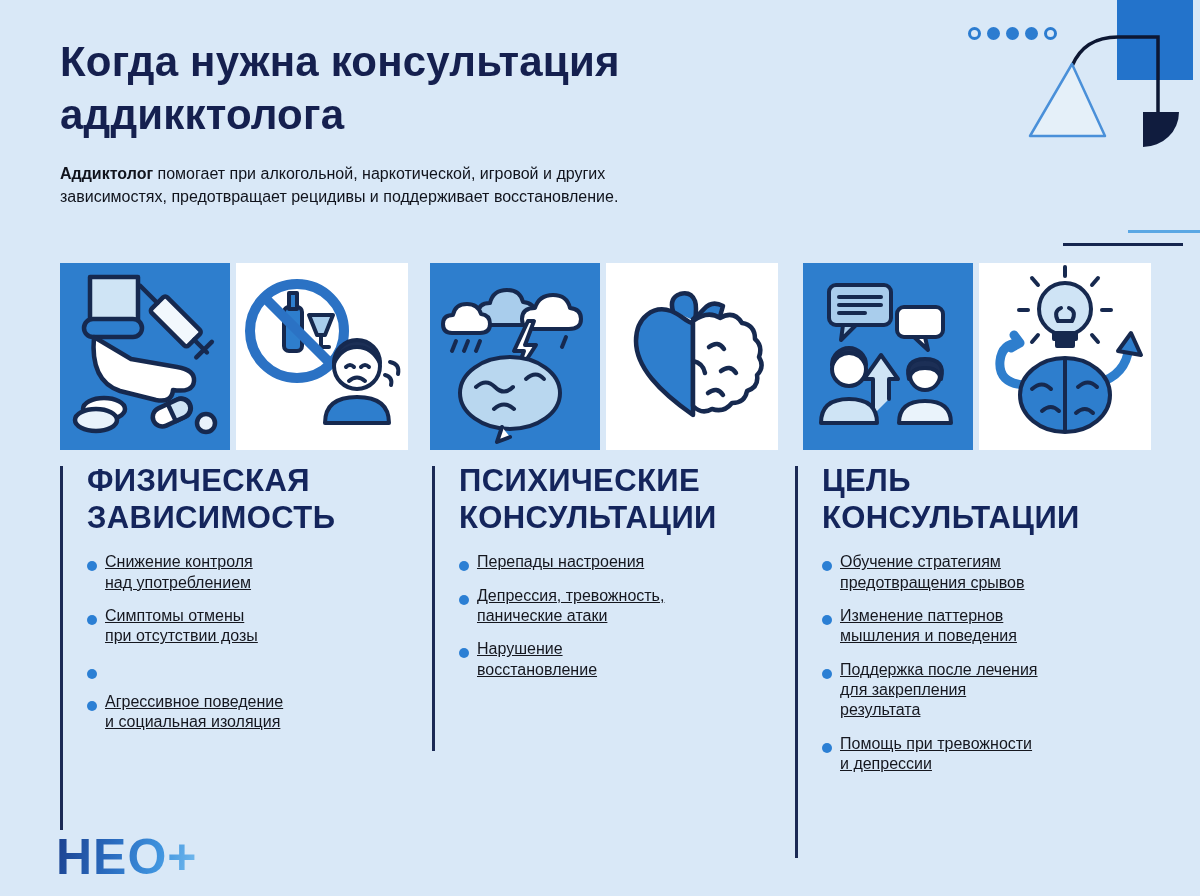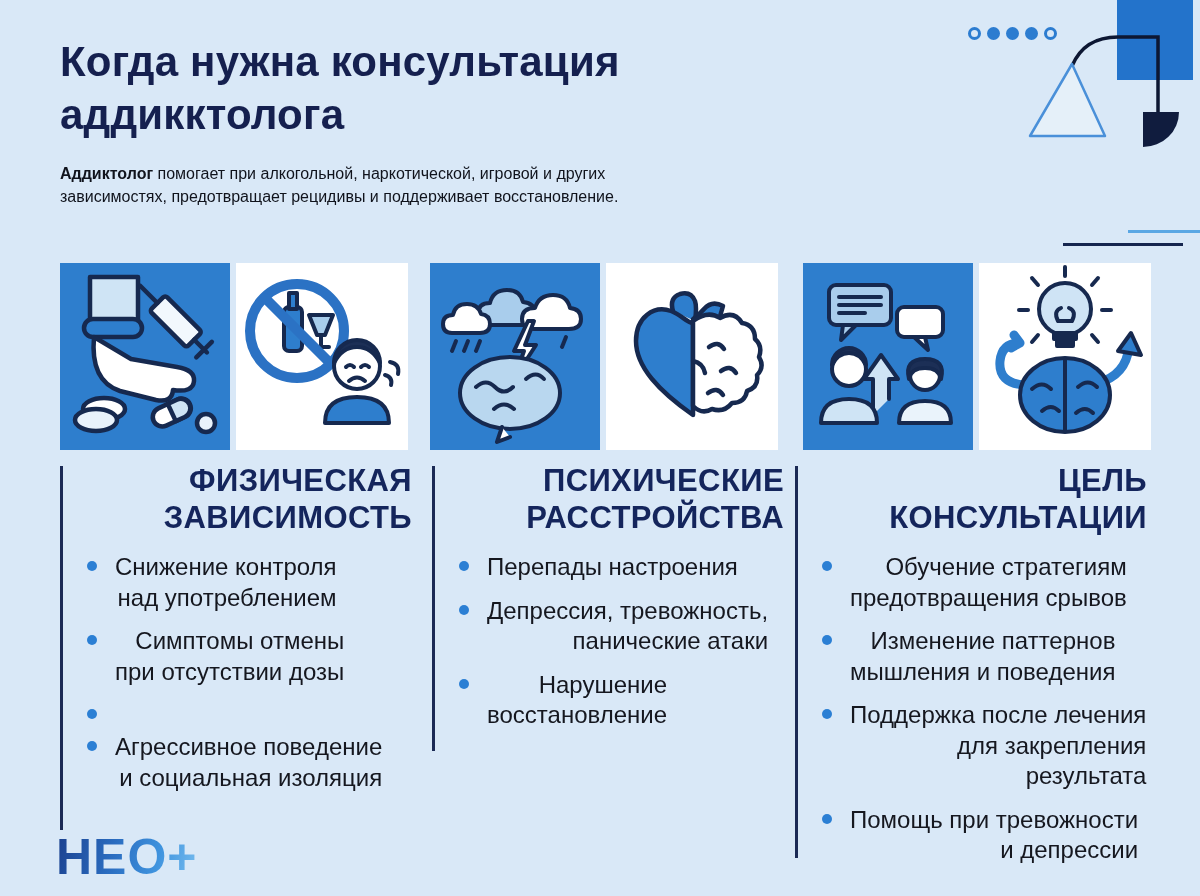--- a/index.html
+++ b/index.html
@@ -26,27 +26,27 @@
   .tg-0{left:60px;} .tg-1{left:430px;} .tg-2{left:803px;}
   .tile{width:170px;height:187px;display:flex;align-items:center;justify-content:center;}
   .tile-blue{background:#2e7ecd;}
   .tile-white{background:#ffffff;width:172px;}
   .tile svg{width:100%;height:100%;display:block;}
   
   .col{position:absolute;top:462px;width:352px;}
   .c-0{left:60px;} .c-1{left:432px;} .c-2{left:795px;}
   .vline{position:absolute;left:0;top:4px;width:3px;background:#1b2a55;}
   .c-0 .vline{height:364px;} .c-1 .vline{height:285px;} .c-2 .vline{height:392px;}
-  .col-inner{padding-left:27px;text-align:right;}
+  .col-inner{padding-left:27px;}
   .col h2{
     margin:0 0 16px 0;font-size:31px;font-weight:800;line-height:1.2;
     color:#14255c;white-space:pre-line;letter-spacing:.4px;
   }
   .col ul{list-style:none;margin:0;padding:0;display:flex;flex-direction:column;gap:13px;}
-  .col li{display:flex;gap:18px;font-size:24px;line-height:1.27;color:#15171f;}
+  .col li{display:flex;gap:8px;font-size:16px;line-height:1.27;color:#15171f;text-decoration:underline;}
   .dot{flex:none;width:10px;height:10px;border-radius:50%;background:#2b7fd4;margin-top:9px;}
   .bullet-text{white-space:pre-line;}
   
   .logo{
     position:absolute;left:56px;top:828px;margin:0;
     font-size:50px;font-weight:800;letter-spacing:1px;
     background:linear-gradient(105deg,#1a3e8c 0%,#2a6cc0 40%,#3f93de 70%,#7cc0f0 100%);
     -webkit-background-clip:text;background-clip:text;color:transparent;
   }
   
@@ -245,21 +245,21 @@
 и социальная изоляция</span>
           </li>
       </ul>
     </div>
   </section>
 
   <section class="col c-1">
     <div class="vline"></div>
     <div class="col-inner">
       <h2>ПСИХИЧЕСКИЕ
-РАССТРОЙСТВА</h2>
+КОНСУЛЬТАЦИИ</h2>
       <ul>
         <li>
             <span class="dot"></span>
             <span class="bullet-text">Перепады настроения</span>
           </li>
         <li>
             <span class="dot"></span>
             <span class="bullet-text">Депрессия, тревожность,
 панические атаки</span>
           </li>

